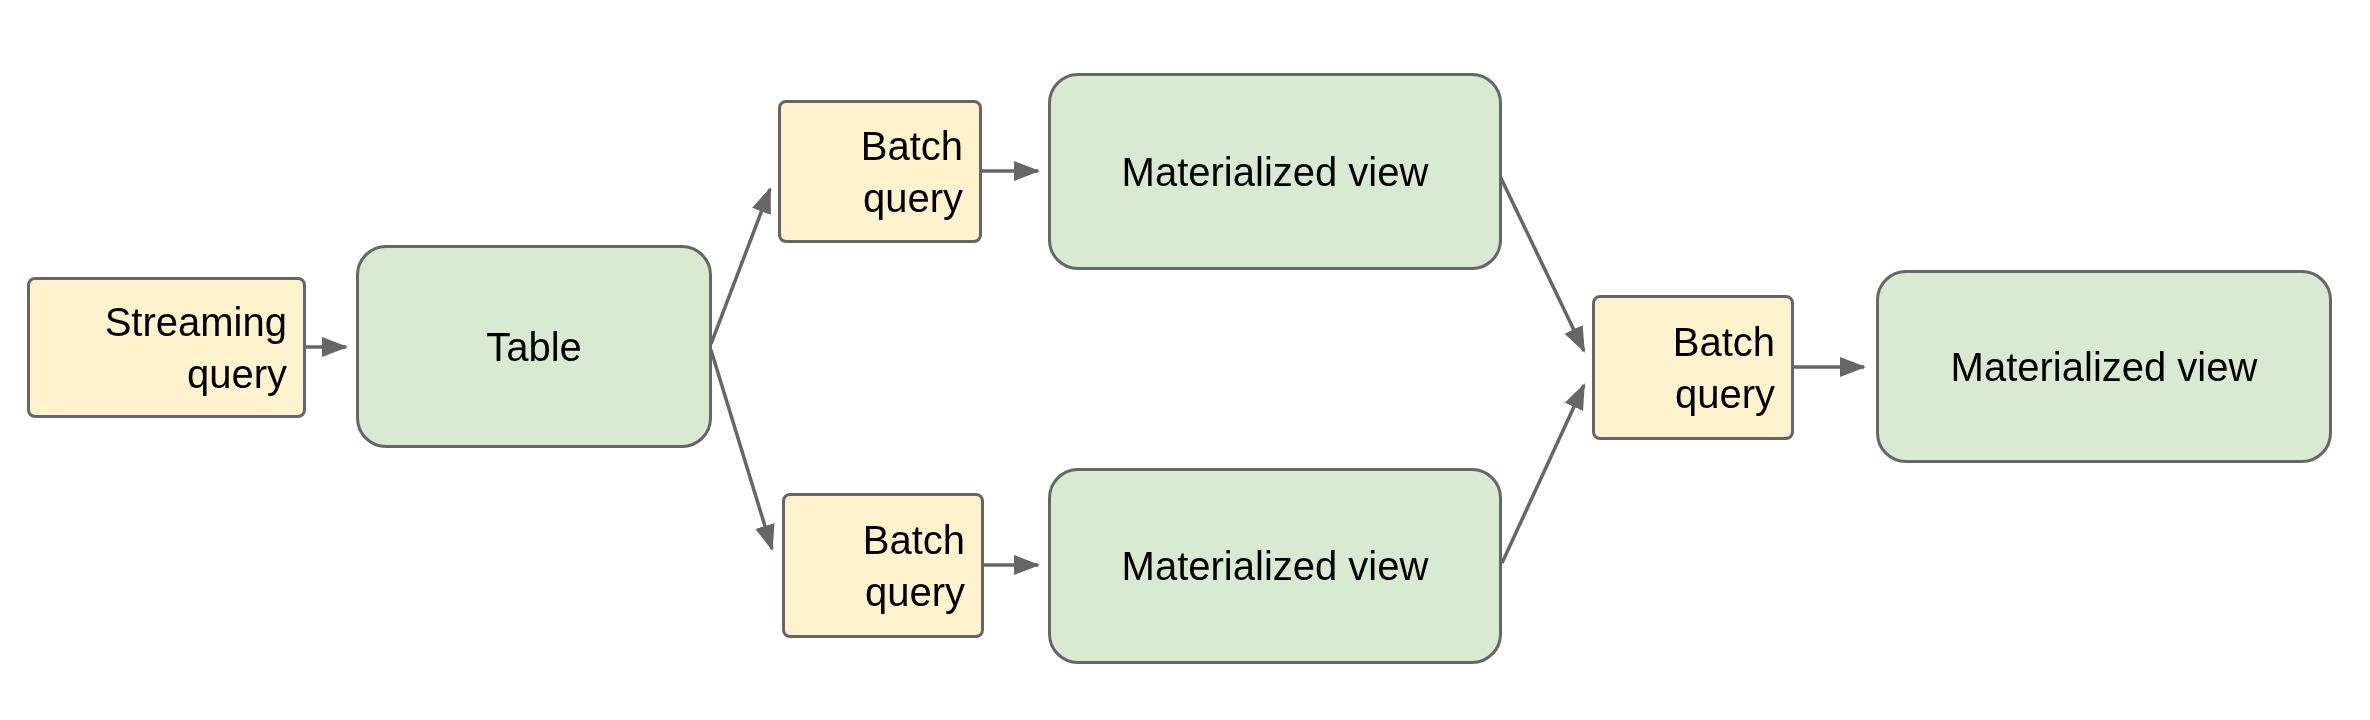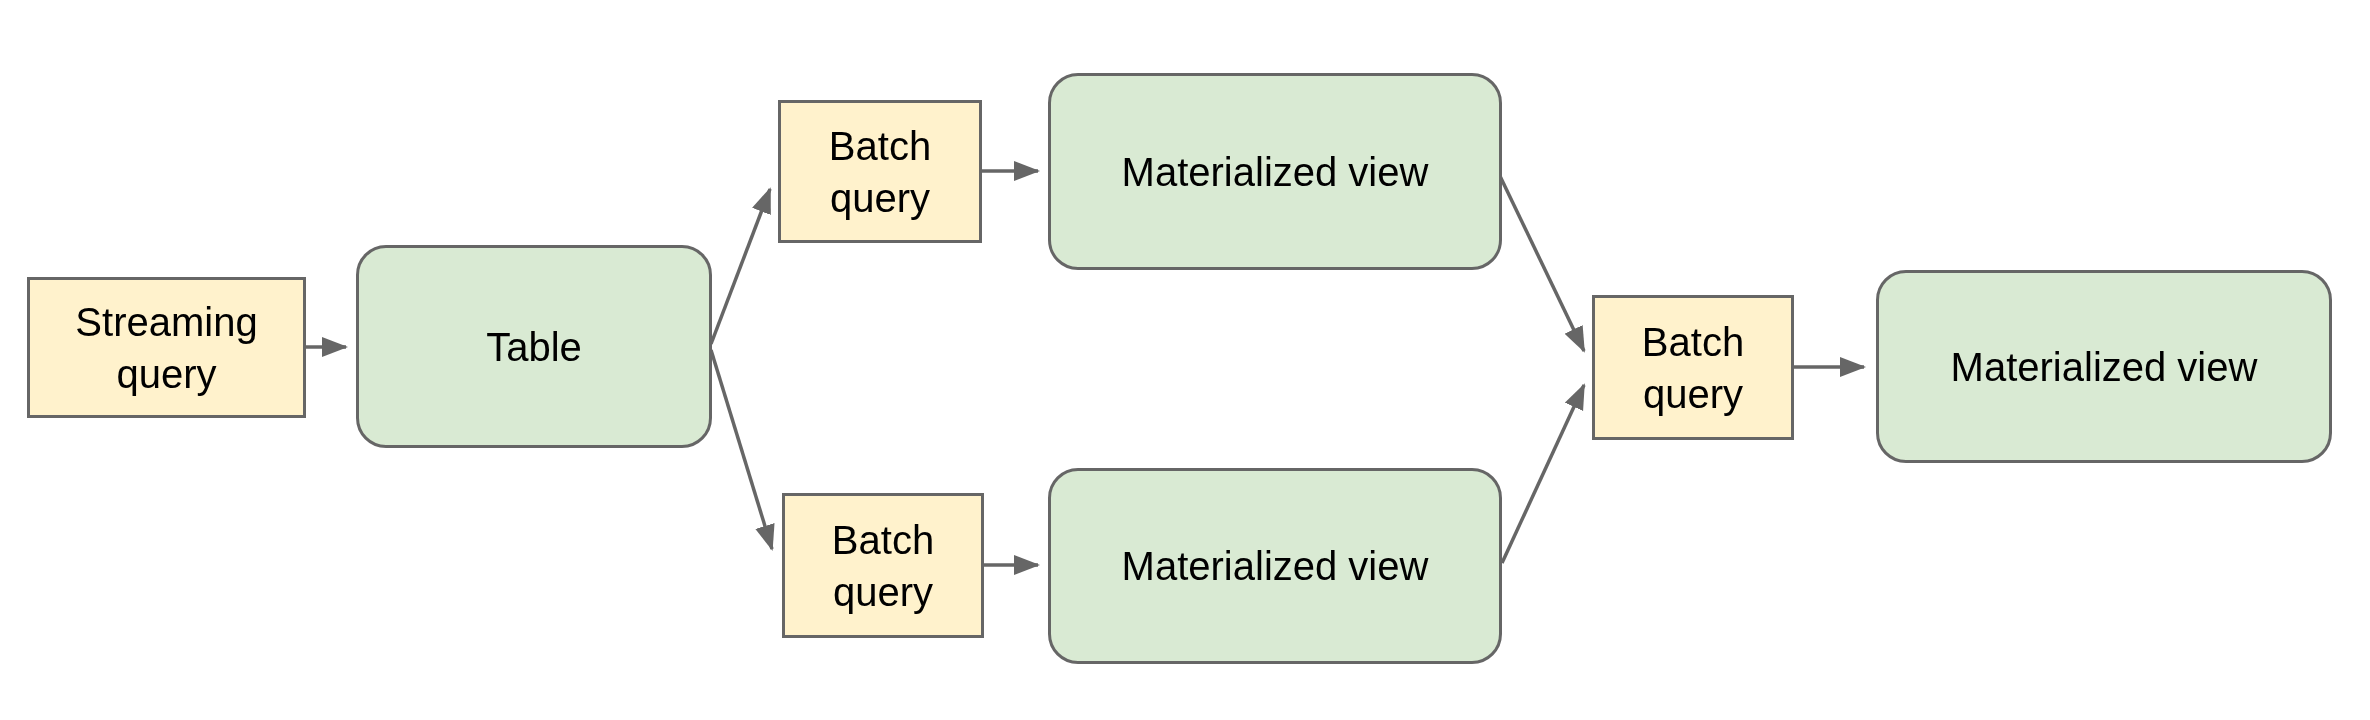--- a/index.html
+++ b/index.html
@@ -43,22 +43,23 @@
     align-items: center;
     justify-content: center;
     text-align: center;
     border: 3px solid var(--border);
     color: var(--text);
     font-size: 40px;
     line-height: 1.3;
   }
   .node.query {
     background: var(--query-fill);
-    border-radius: 0;
+    border-radius: 8px;
     padding: 0 16px;
+    text-align: right;
   }
   .node.dataset {
     background: var(--dataset-fill);
     border-radius: 30px;
     padding: 8px 16px;
   }
   .node .label { display: inline-block; }
 </style>
 </head>
 <body>

